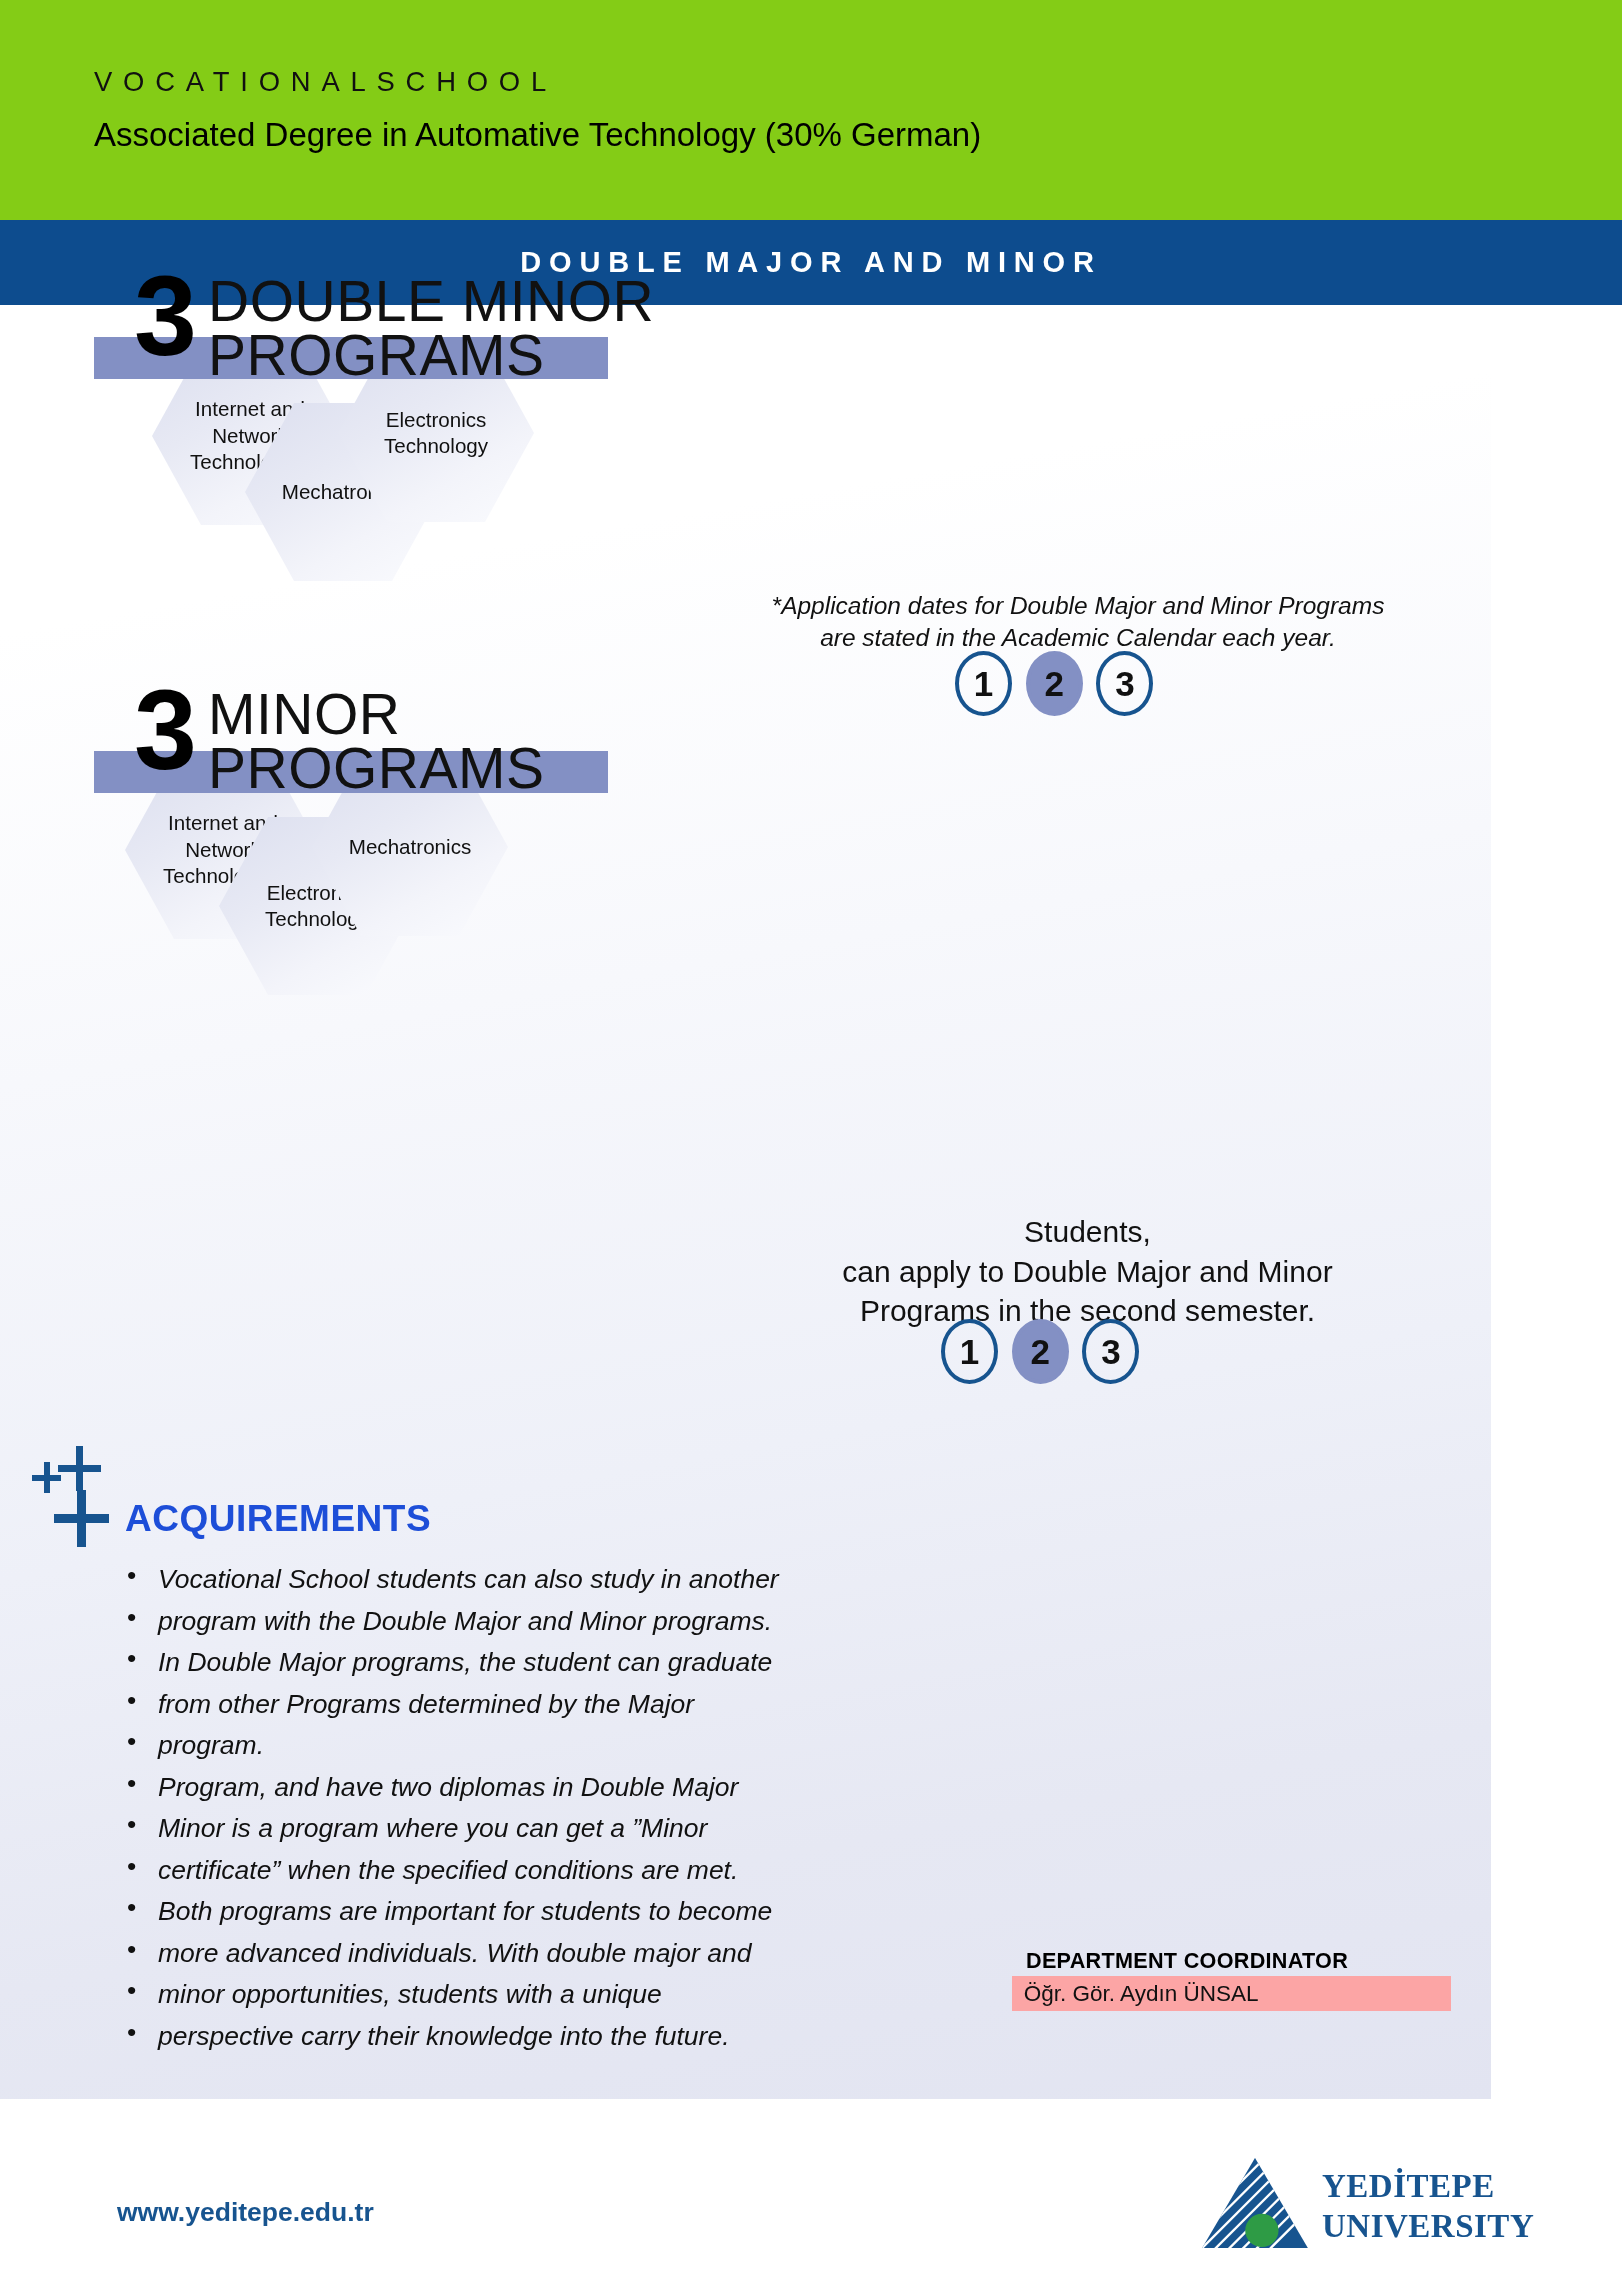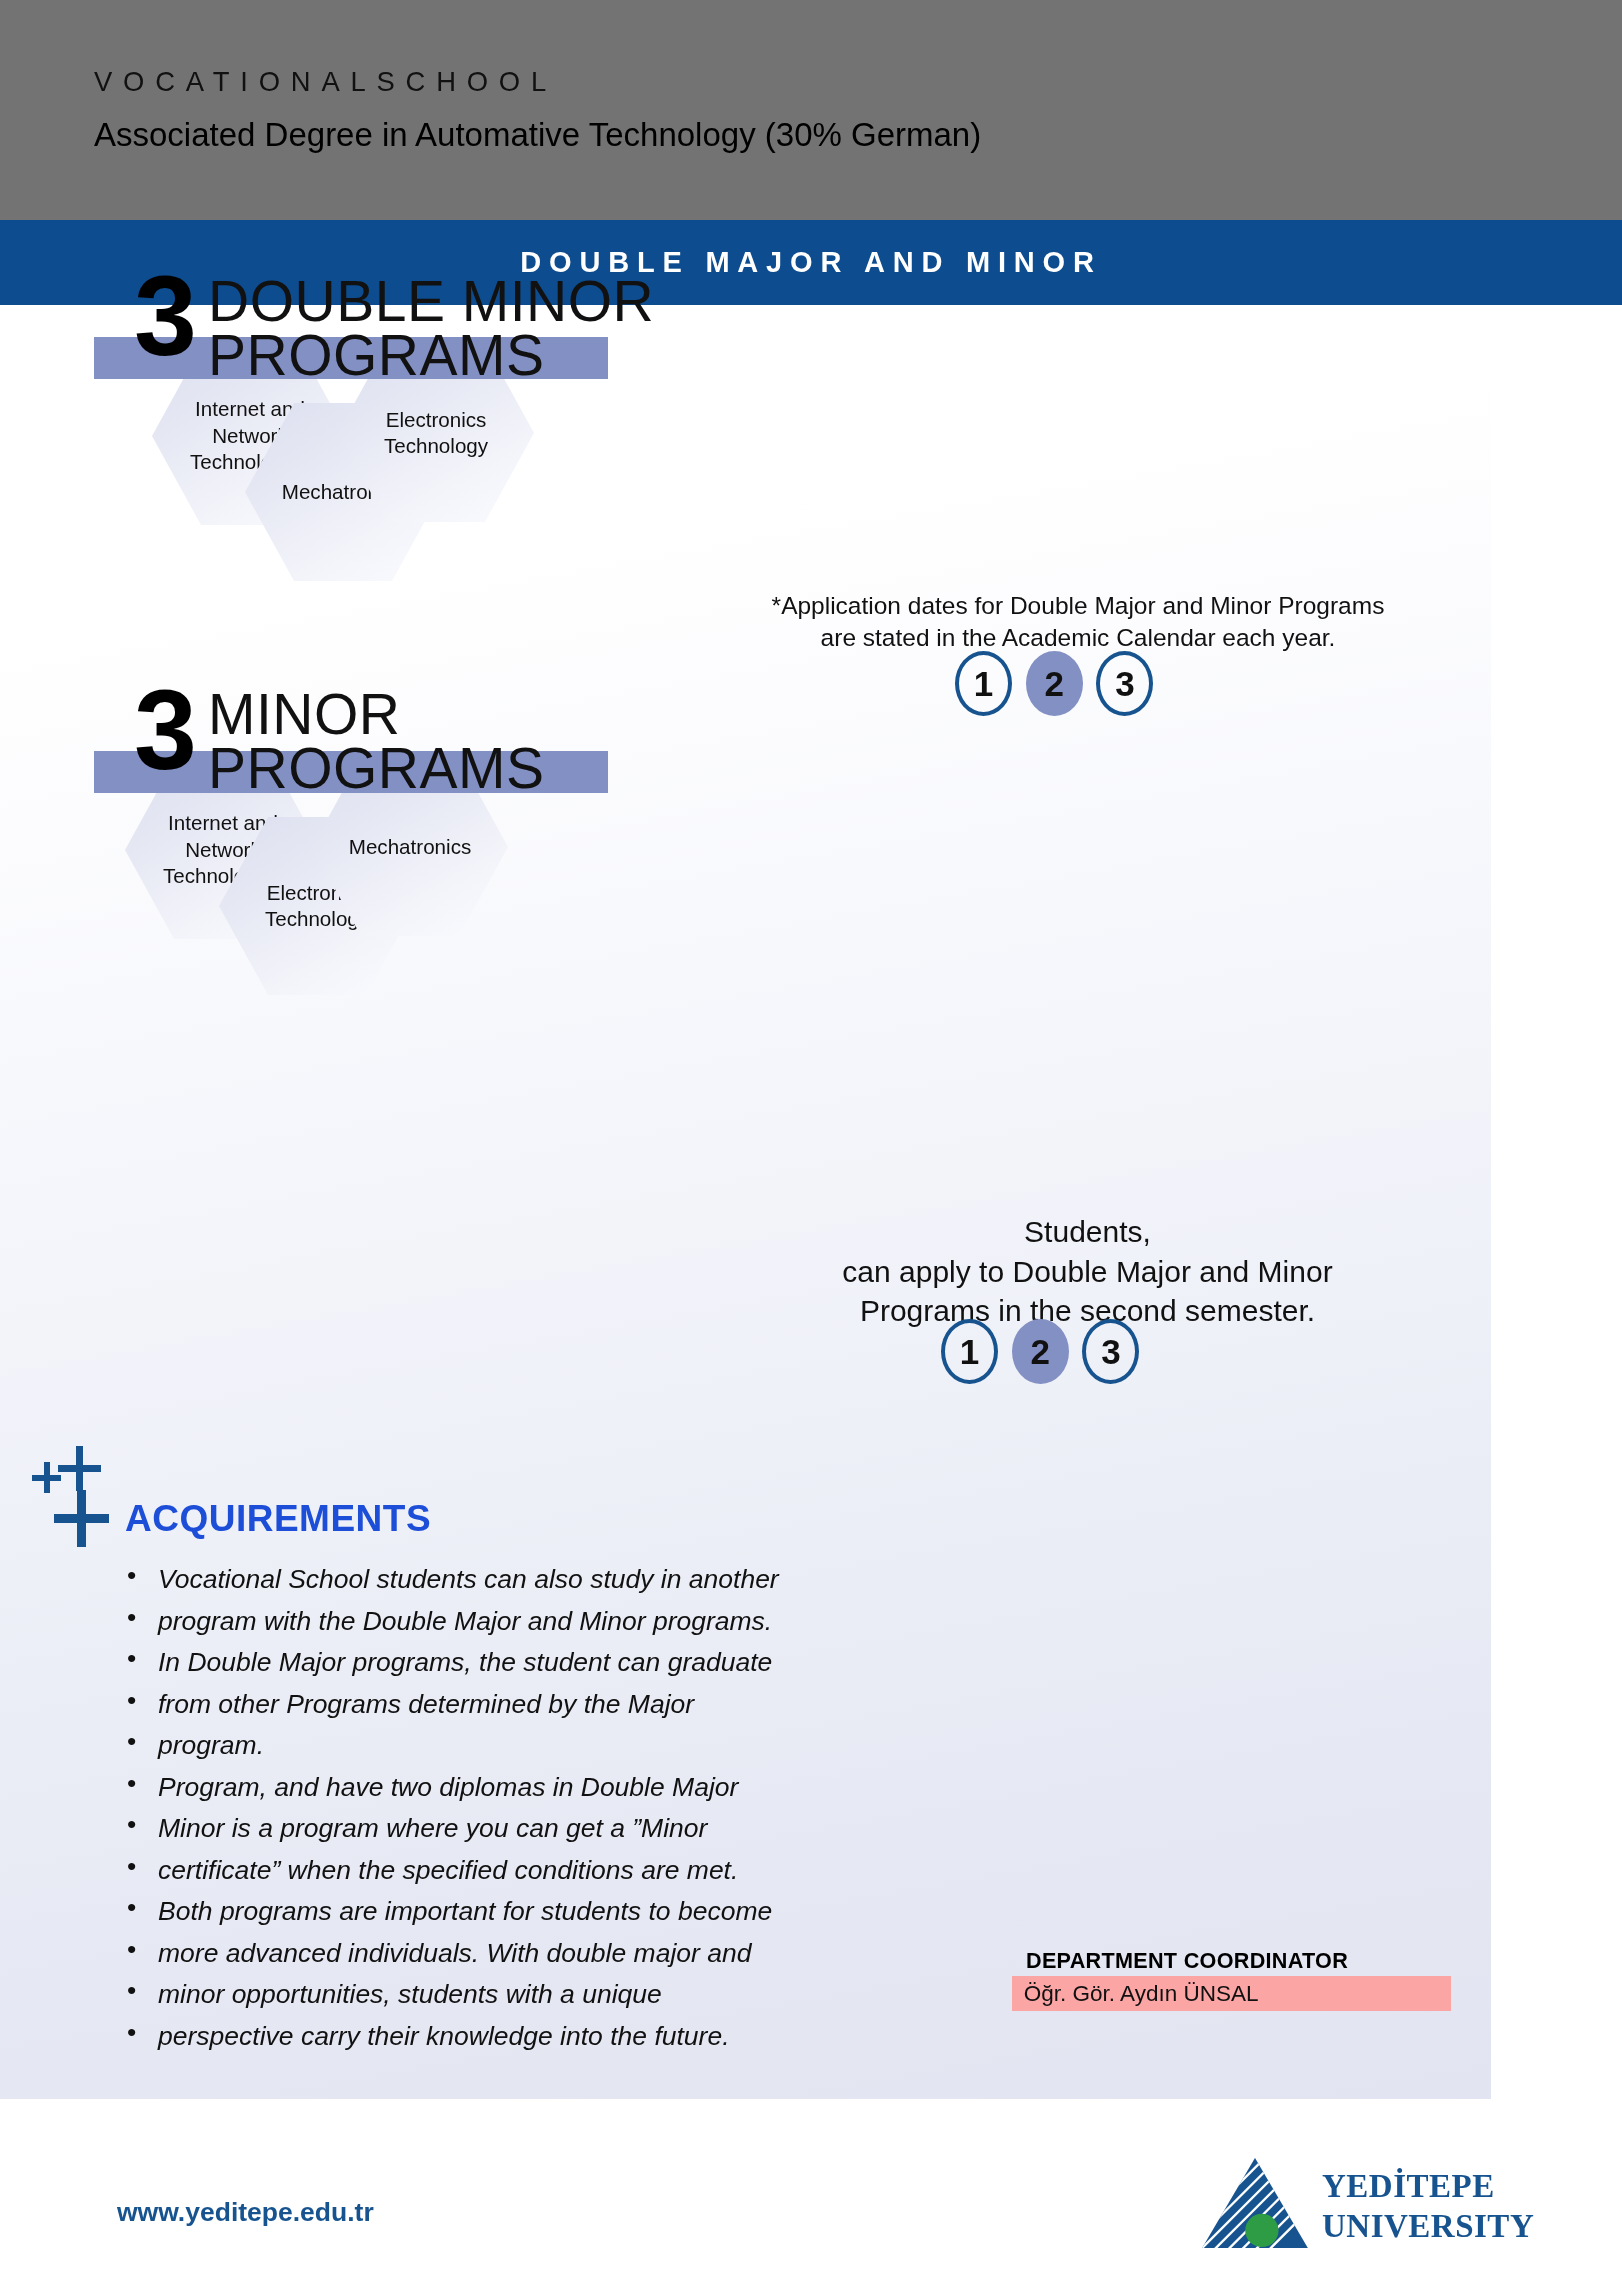--- a/index.html
+++ b/index.html
@@ -5,21 +5,21 @@
   * { margin:0; padding:0; box-sizing:border-box; }
   html,body { width:1622px; height:2294px; }
   body {
     background:#ffffff;
     font-family:"Liberation Sans", sans-serif;
     position:relative;
     overflow:hidden;
   }
 
   
-  #header { position:absolute; left:0; top:0; width:1622px; height:220px; background:#737373; }
+  #header { position:absolute; left:0; top:0; width:1622px; height:220px; background:#84cc16; }
   #school-eyebrow {
     position:absolute; left:94px; top:66px;
     font-size:27.4px; font-weight:400; letter-spacing:10.8px; color:#111;
     white-space:nowrap;
   }
   #program-title {
     position:absolute; left:94px; top:116px;
     font-size:33px; font-weight:400; color:#000; white-space:nowrap;
   }
 
@@ -163,21 +163,21 @@
     <div class="hex" style="left:245px; top:98px; width:196px; height:178px;">
       <span class="hex-label">Mechatronics</span>
     </div>
     <div class="hex" style="left:338px; top:39px; width:196px; height:178px;">
       <span class="hex-label">Electronics
 Technology</span>
     </div>
   </div>
 
   <div>
-    <div class="note-text" id="apply-note" style="left:735px; top:285px; width:686px;">*Application dates for Double Major and Minor Programs
+    <div class="note-text" id="apply-note" style="left:735px; top:285px; width:686px;font-style:italic;">*Application dates for Double Major and Minor Programs
 are stated in the Academic Calendar  each year.</div>
     <div class="steps" style="left:955px; top:346px;">
       <div class="step outline">1</div>
       <div class="step filled">2</div>
       <div class="step outline">3</div>
     </div>
   </div>
 
   <div>
     <div class="hl-bar" style="left:94px; top:446px; width:514px; height:42px;"></div>

